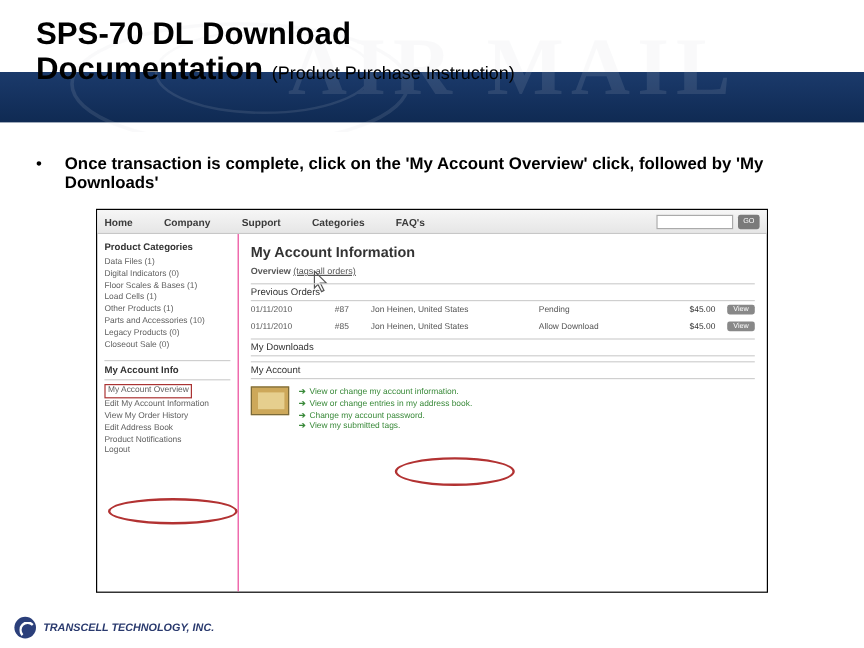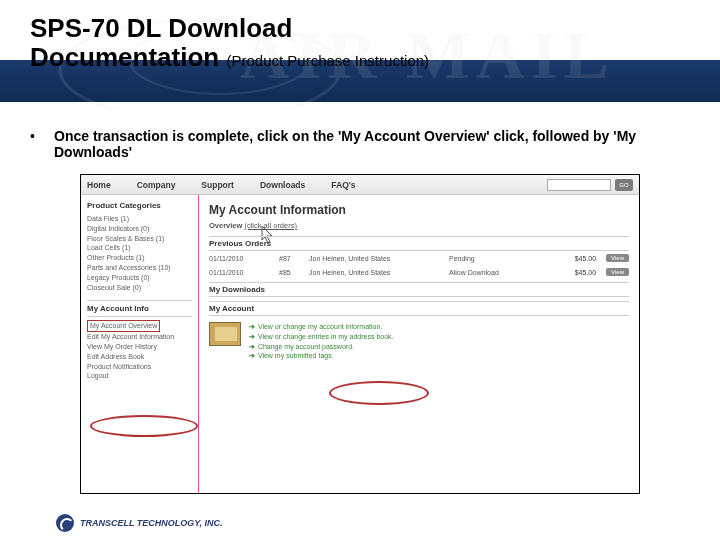--- a/index.html
+++ b/index.html
@@ -117,21 +117,21 @@
     position: relative;
   }
   .main-title {
     font-weight: bold; font-size: 12px; color:#333;
     margin-bottom: 4px;
   }
   .ov-row { font-size:7.5px; color:#555; margin-bottom:6px; }
   .ov-row .u { text-decoration: underline; }
 
   .section-h {
-    font-size:8px; font-weight:bold; color:#333;
+    font-size:8px; font-weight:normal; color:#333;
     border-top:1px solid #cfcfcf;
     border-bottom:1px solid #cfcfcf;
     padding:2px 0; margin: 4px 0 3px 0;
   }
   .order-line {
     display:flex; align-items:center;
     font-size:7px; color:#555;
     margin-bottom:6px;
   }
   .order-line .btn {
@@ -171,21 +171,21 @@
     margin-right:8px; position:relative;
   }
   .cash-icon::after{content:"";position:absolute;top:4px;left:5px;width:22px;height:14px;background:#e6cf8e;}
   .acct-links { list-style:none; }
   .acct-links li { font-size:7px;color:#3a8a3a;line-height:1.4;}
   .acct-links li .arrow{font-weight:bold;margin-right:3px;}
 
   .footer-logo {
     position:absolute; left:12px; bottom:8px;
     display:flex; align-items:center; gap:6px;
-    font-size:9px; font-style:italic; color:#2a3a6e; font-weight:bold;margin-left:44px;
+    font-size:9px; font-style:italic; color:#2a3a6e; font-weight:bold;
   }
   .footer-logo .mark {
     width:18px;height:18px;background:#2b3f7a;border-radius:50%;
     position:relative;
   }
   .footer-logo .mark::after{content:"";position:absolute;top:4px;left:4px;width:10px;height:10px;border:2px solid #fff;border-radius:50%;border-bottom-color:transparent;border-right-color:transparent;}
 
   .cursor {
     position:absolute;
     width: 14px; height: 20px;
@@ -219,21 +219,21 @@
   <div class="cursor" style="left:180px; top:50px;">
     <svg viewBox="0 0 14 20">
         <path d="M1 1 L1 15 L4 12 L7 18 L9 17 L6 11 L11 11 Z" fill="#fff" stroke="#555" stroke-width="1"></path>
       </svg>
   </div>
   <div class="shot-top">
     <div class="nav">
       <span>Home</span>
       <span>Company</span>
       <span>Support</span>
-      <span>Downloads</span>
+      <span>Categories</span>
       <span>FAQ's</span>
     </div>
     <div class="search"></div>
     <div class="go-btn">GO</div>
   </div>
 
   <div class="shot-body">
     <div class="sidebar">
       <div class="sb-header">Product Categories</div>
       <ul class="sb-list">
@@ -255,21 +255,21 @@
         <li>Edit Address Book</li>
         <li>Product Notifications</li>
         <li>Logout</li>
       </ul>
     </div>
 
     <div class="main">
       <div class="main-title">My Account Information</div>
       <div class="ov-row">
         <b>Overview</b>
-        <span class="u">(click all orders)</span>
+        <span class="u">(tags all orders)</span>
       </div>
 
       <div class="section-h">Previous Orders</div>
       <div class="order-line">
         <span style="width:70px">01/11/2010</span>
         <span style="width:30px">#87</span>
         <span style="width:140px">Jon Heinen, United States</span>
         <span style="width:80px">Pending</span>
         <span class="price">$45.00</span>
         <span class="btn">View</span>

